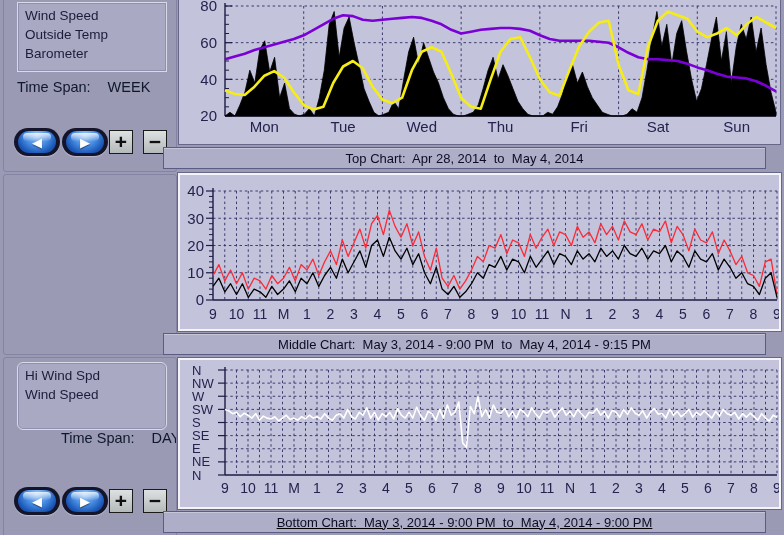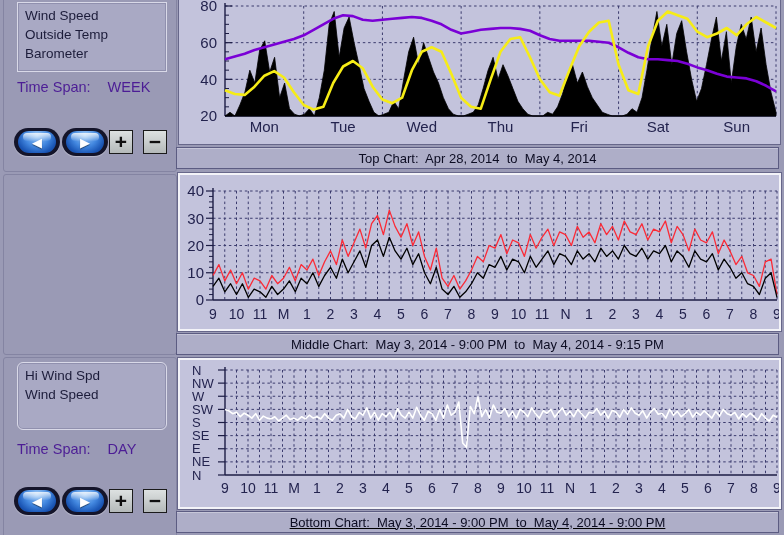--- a/index.html
+++ b/index.html
@@ -13,22 +13,22 @@
   .g2{top:174px;height:179px;}
   .g3{top:357px;height:181px;}
 
   .listbox{position:absolute;left:13px;width:150px;background:#a9a9c4;
            border:1px solid #d9d9e8;box-shadow:0 0 0 1px #9090ae inset;
            padding:3px 0;box-sizing:border-box;}
   .lb1{top:4px;height:70px;}
   .lb2{top:187px;height:68px;border-radius:6px;}
   .list-item{font-size:13.5px;line-height:19px;padding:0 7px;color:#1c1c3a;cursor:default;}
 
-  .timespan{position:absolute;left:13px;width:160px;font-size:14.5px;color:#4c1d95;}
-  .ts1{top:81px;} .ts2{top:266px;}
+  .timespan{position:absolute;left:13px;width:160px;font-size:14.5px;color:#0f172a;}
+  .ts1{top:81px;} .ts2{top:255px;margin-left:44px;}
   .timespan .val{margin-left:17px;}
 
   .btnrow{position:absolute;left:0;width:178px;height:30px;}
   .br1{top:130px;} .br2{top:312px;}
   .capsule{position:absolute;top:0;width:46px;height:28px;border-radius:14px;
            background:#14142a;box-shadow:0 1px 1px rgba(255,255,255,.35);}
   .capsule .pill{position:absolute;left:4px;top:3px;right:4px;bottom:3px;border-radius:11px;
            background:radial-gradient(ellipse at 50% 20%,#9cc8f6 0%,#4388e0 45%,#1a55b4 75%,#123f8e 100%);}
   .capsule .pill::before{content:"";position:absolute;left:5px;right:5px;top:2px;height:8px;
            border-radius:8px;background:linear-gradient(rgba(255,255,255,.8),rgba(255,255,255,.05));}
@@ -44,21 +44,21 @@
 
   
   .chart-frame{position:absolute;left:178px;width:603px;background:#c3c3dc;box-sizing:border-box;overflow:hidden;}
   .cf-top{top:0;height:145px;border:1px solid #67678a;border-top:none;}
   .cf-sel{border:2px solid #f3f3f8;outline:1px solid #67678a;}
   .cf-middle{top:173px;height:158px;}
   .cf-bottom{top:358px;height:151px;}
   .chart-frame svg{position:absolute;left:0;top:0;}
 
   
-  .statusbar{position:absolute;left:176px;width:603px;height:22px;background:#aeaec8;
+  .statusbar{position:absolute;left:163px;width:603px;height:22px;background:#aeaec8;
              border:1px solid #5c5c82;box-sizing:border-box;box-shadow:0 1px 0 rgba(255,255,255,.3) inset;
              display:flex;align-items:center;justify-content:center;}
   .sb1{top:147px;} .sb2{top:333px;} .sb3{top:511px;text-decoration:underline;}
   .statusbar .txt{font-size:13px;color:#0c0c22;white-space:pre;}
 </style>
 </head>
 <body>
 
 <div class="window">
 

